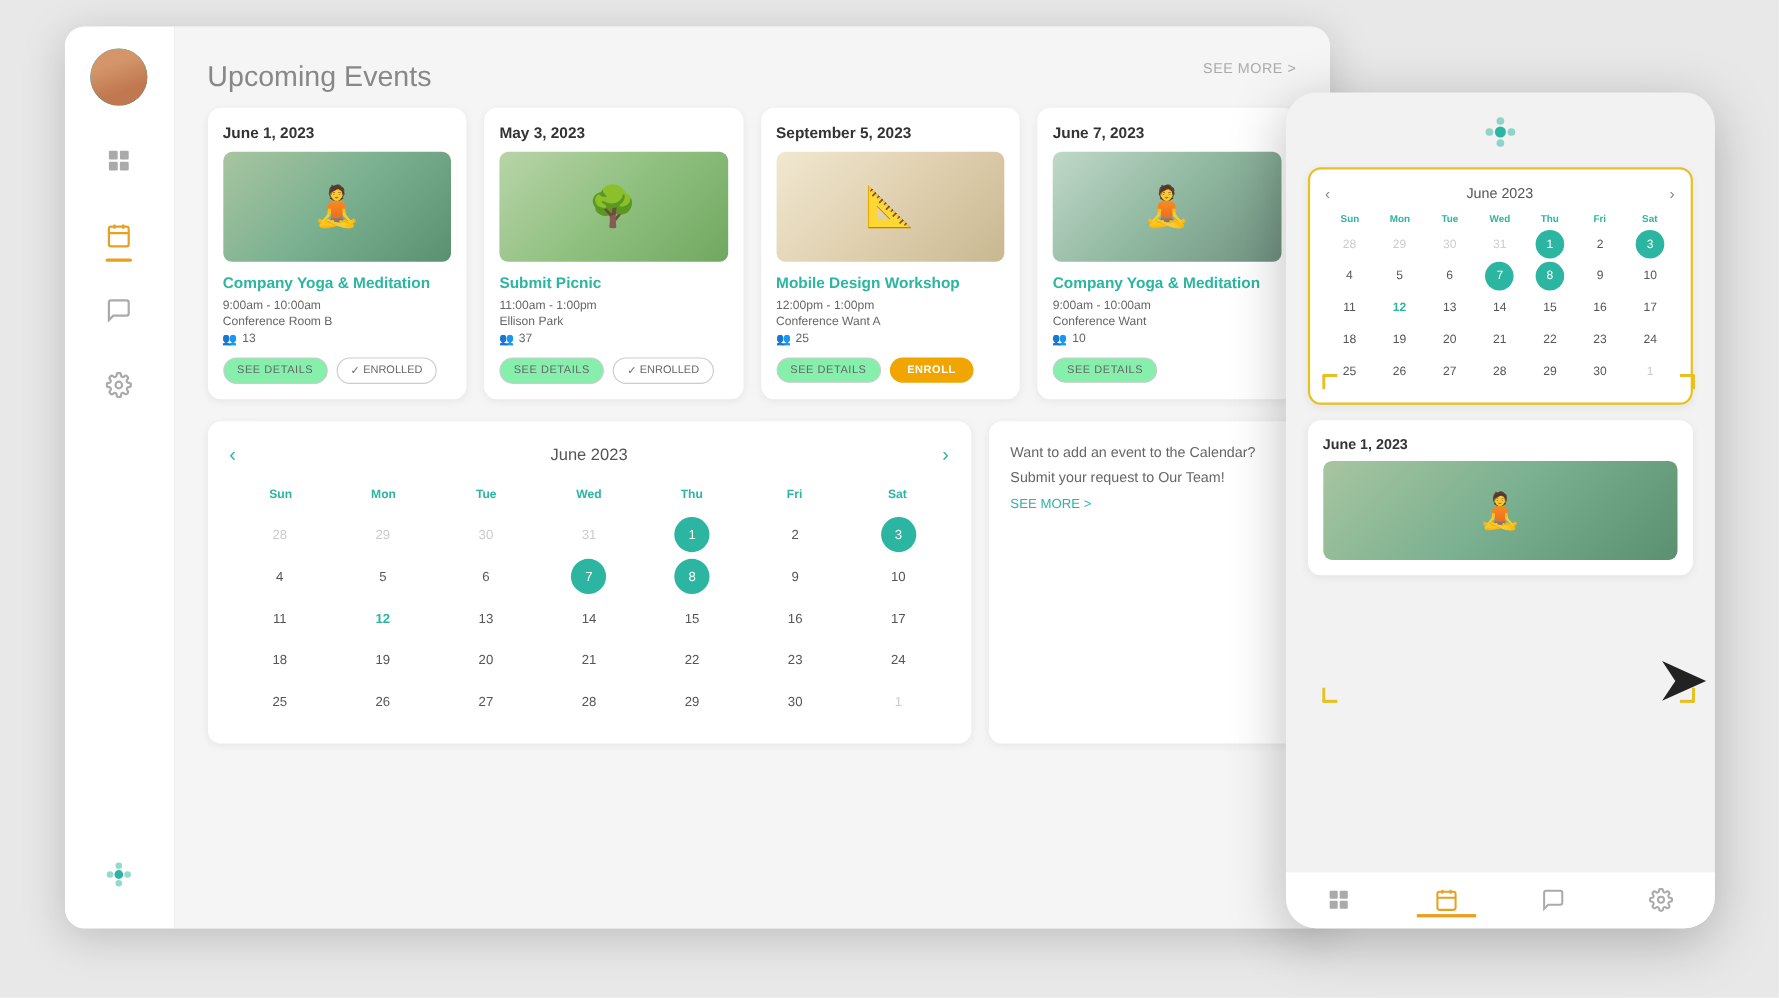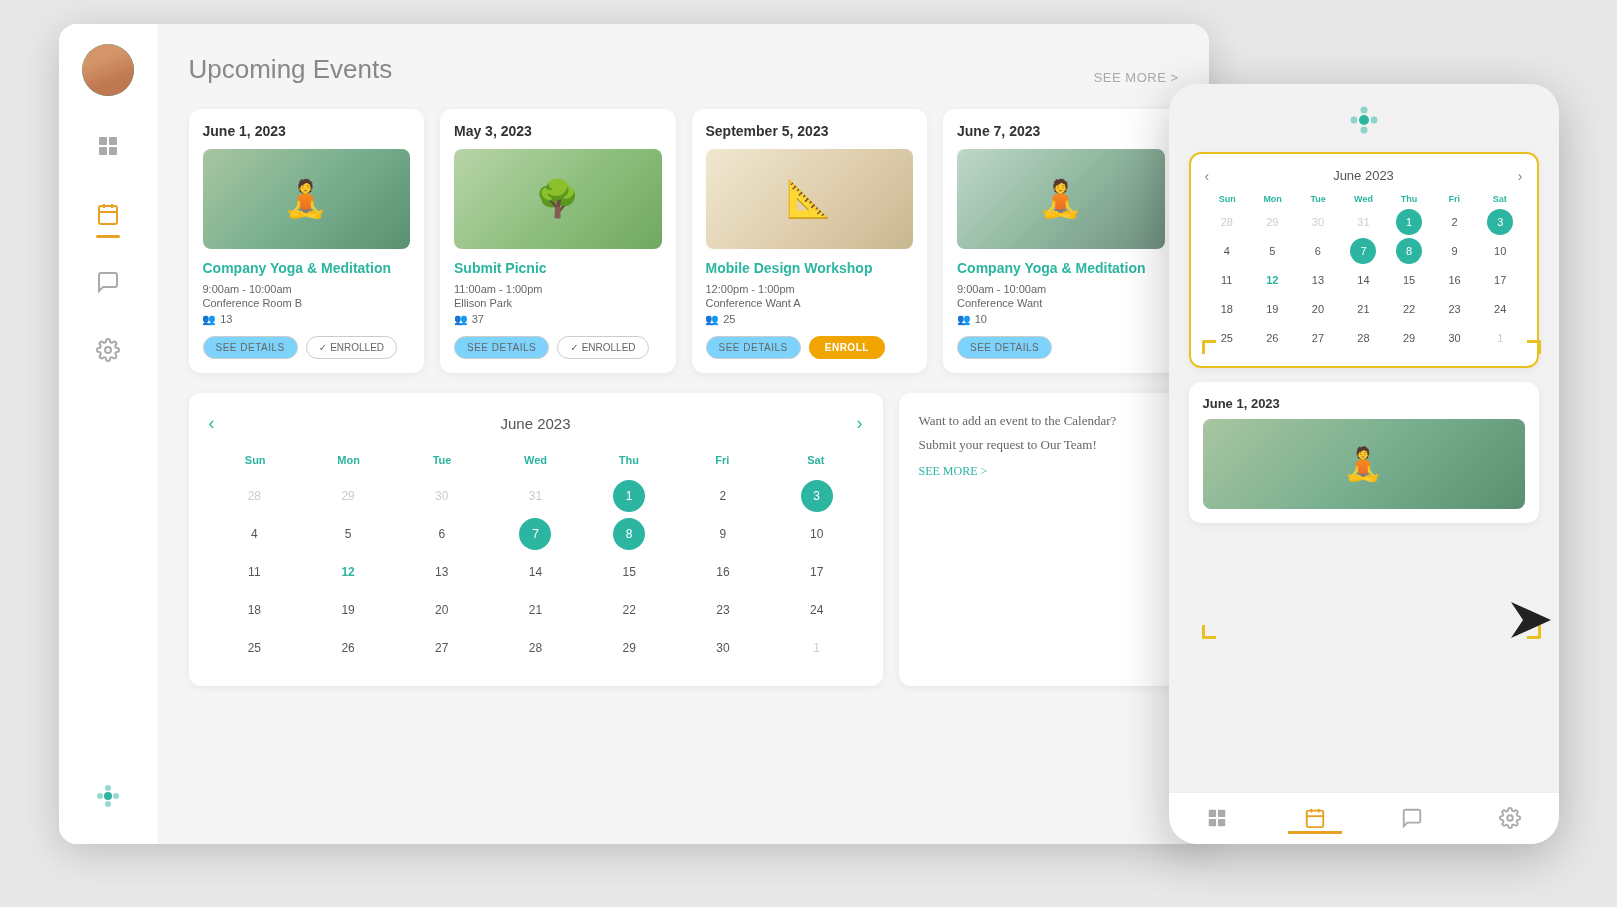--- a/index.html
+++ b/index.html
@@ -104,22 +104,22 @@
     .main-content {
       flex: 1;
       padding: 30px 30px 20px 30px;
       overflow-y: auto;
       background: #f5f5f5;
     }
 
     .main-header {
       display: flex;
       justify-content: space-between;
-      align-items: flex-end;
-      margin-bottom: 24px;
+      align-items: flex-start;
+      margin-bottom: 13px;
       gap: 44px;
     }
 
     .main-title {
       font-size: 26px;
       font-weight: 400;
       color: #888;
     }
 
     .see-more-link {
@@ -238,21 +238,21 @@
       margin-bottom: 10px;
     }
 
     .event-actions {
       display: flex;
       gap: 8px;
     }
 
     .btn-details {
       border: 1px solid #ccc;
-      background: #7dd3fc;
+      background: #86efac;
       border-radius: 20px;
       padding: 5px 12px;
       font-size: 10px;
       color: #666;
       cursor: pointer;
       letter-spacing: 0.5px;
     }
 
     .btn-enrolled {
       border: 1px solid #ccc;
@@ -366,21 +366,20 @@
       color: #fff;
       border-radius: 50%;
     }
 
     
     .side-info-card {
       background: #fff;
       border-radius: 12px;
       padding: 20px;
       box-shadow: 0 2px 8px rgba(0,0,0,0.06);
-      font-family: Liberation Serif, serif;
     }
 
     .side-info-text {
       font-size: 13px;
       color: #666;
       margin-bottom: 8px;
     }
 
     .side-info-link {
       color: #2cb5a0;

